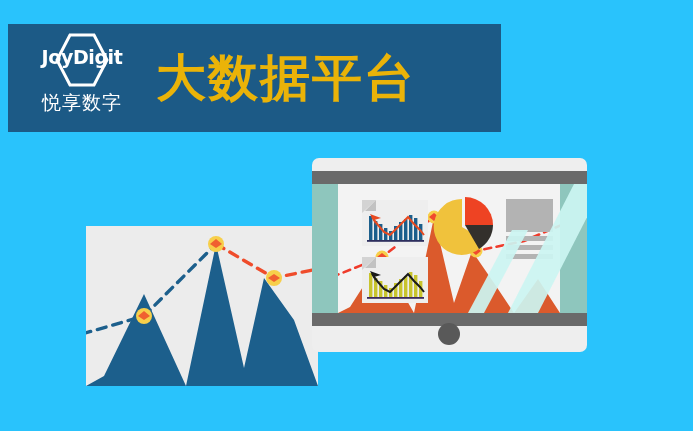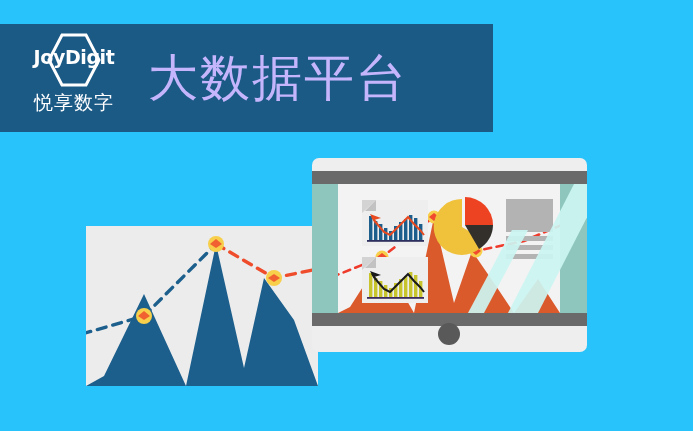--- a/index.html
+++ b/index.html
@@ -14,21 +14,21 @@
     position: relative;
     width: 693px;
     height: 431px;
     overflow: hidden;
     background: #29c3fc;
   }
 
   
   #banner {
     position: absolute;
-    left: 0;
+    left: 8px;
     top: 24px;
     width: 493px;
     height: 108px;
     background: #1c5a86;
     display: flex;
     align-items: center;
   }
   #logo-block {
     position: relative;
     width: 120px;
@@ -60,23 +60,23 @@
     left: 0;
     top: 62px;
     width: 120px;
     text-align: center;
     color: #ffffff;
     font-size: 19px;
     font-weight: normal;
     letter-spacing: 1px;
   }
   #banner-title {
-    color: #c4b5fd;
+    color: #eab308;
     font-size: 50px;
-    font-weight: normal;
+    font-weight: bold;
     letter-spacing: 2px;
     margin-left: 14px;
     line-height: 1;
     font-family: "DejaVu Sans", sans-serif;
   }
 
   
   #left-panel {
     position: absolute;
     left: 86px;

